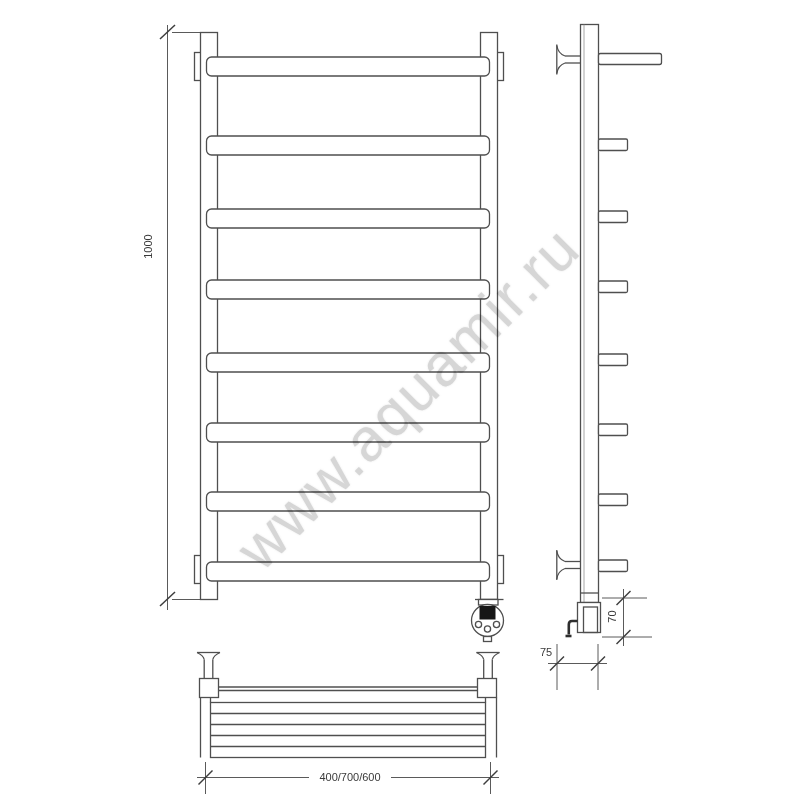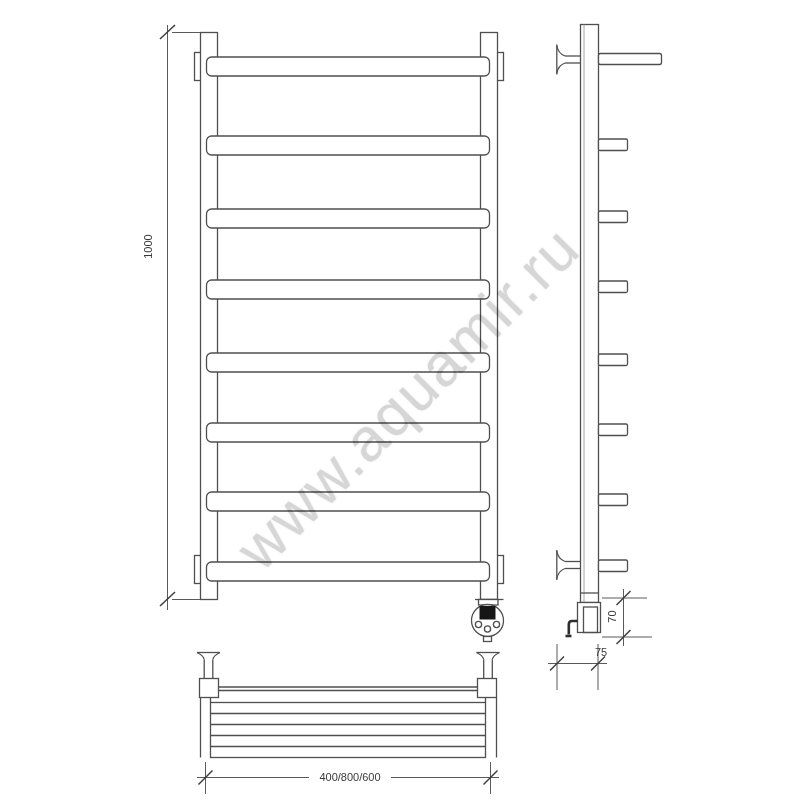--- a/index.html
+++ b/index.html
@@ -178,18 +178,18 @@
         <line x1="198.5" y1="784.5" x2="212.5" y2="770.5" class="tick"></line>
         <line x1="483.5" y1="784.5" x2="497.5" y2="770.5" class="tick"></line>
       </g>
     </g>
   </svg>
 
   <div class="lbl rot" style="left:128px;top:239px;width:40px;">1000</div>
 
   <div class="lbl rot" style="left:592px;top:609px;width:40px;">70</div>
 
-  <div class="lbl" style="left:581px;top:645px;width:40px;">75</div>
+  <div class="lbl" style="left:526px;top:645px;width:40px;">75</div>
 
-  <div class="lbl bg" style="left:309px;top:770px;width:76px;">400/800/600</div>
+  <div class="lbl bg" style="left:309px;top:770px;width:76px;">400/700/600</div>
 
   <div class="watermark">www.aquamir.ru</div>
 </div>
 
 </body></html>

